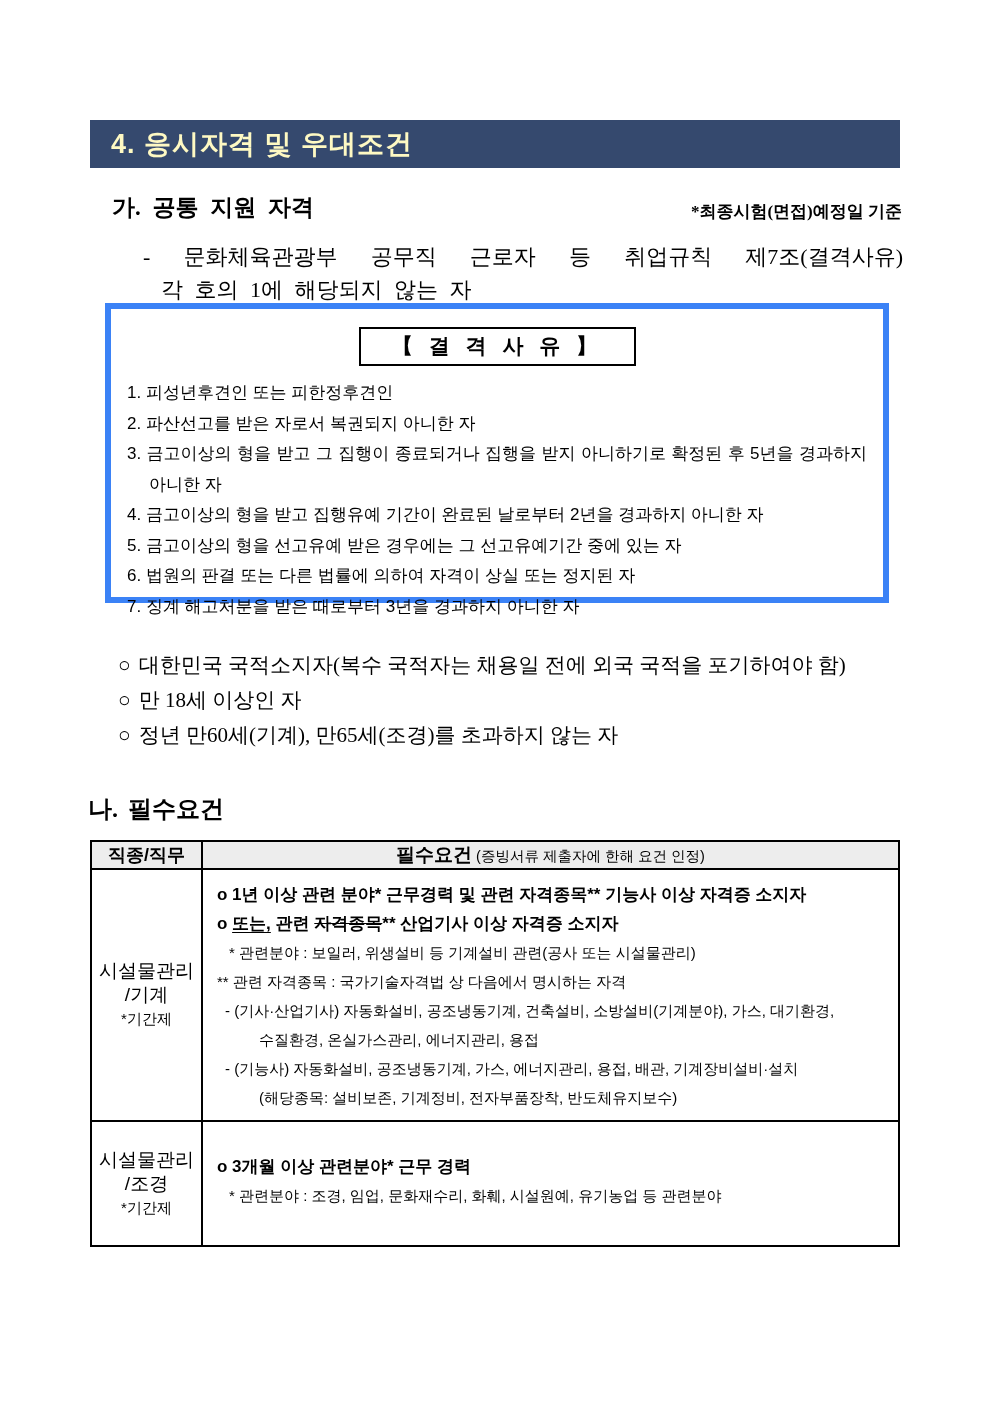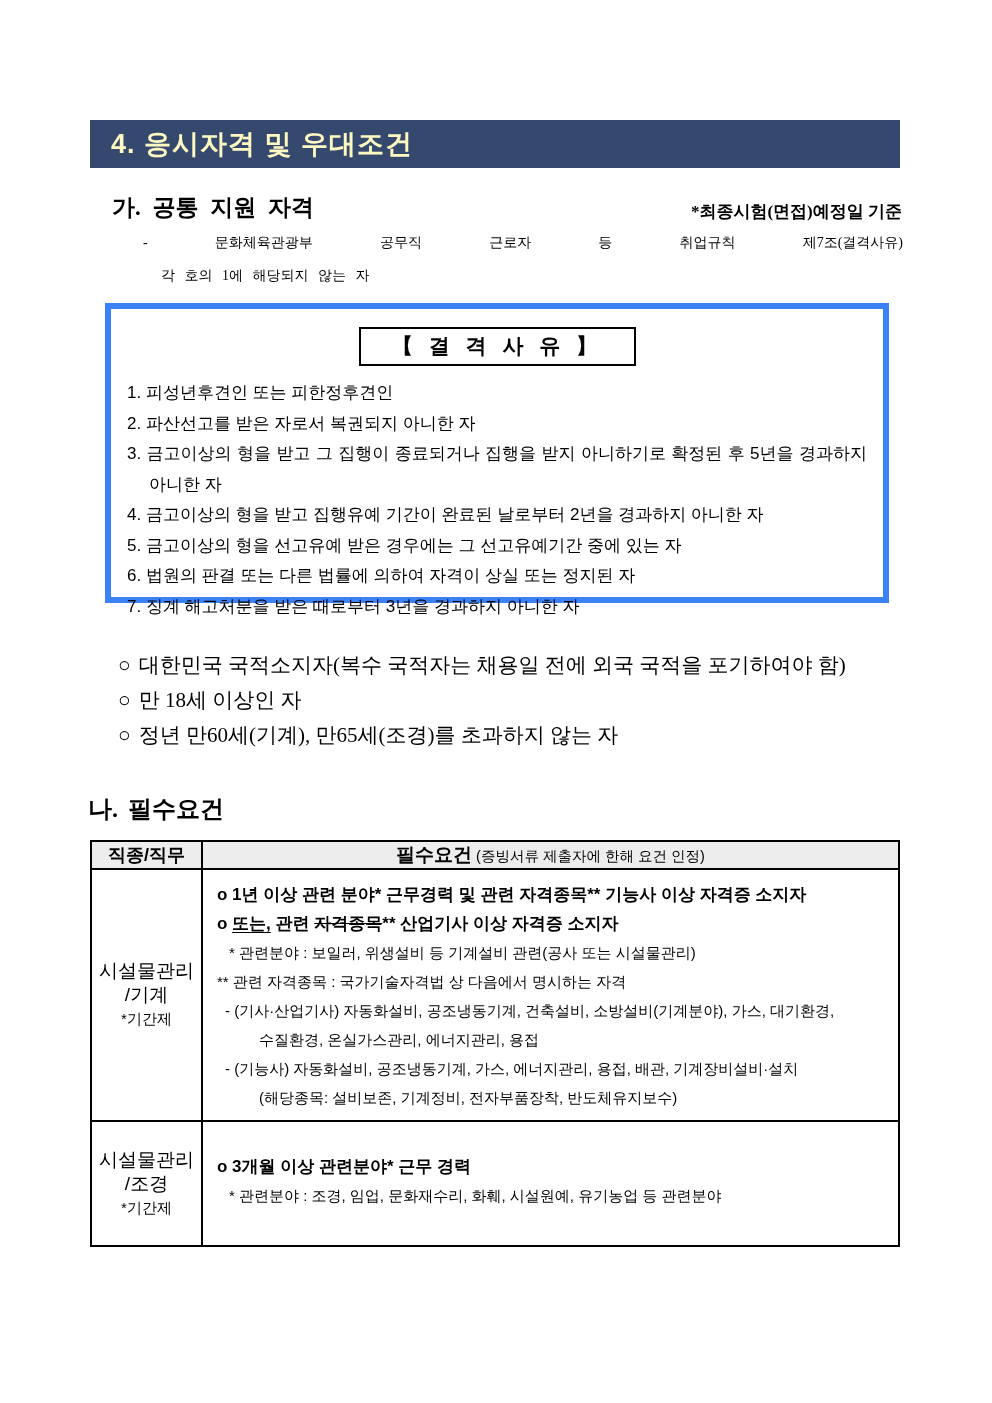--- a/index.html
+++ b/index.html
@@ -17,21 +17,21 @@
     letter-spacing:1px;
   }
   
   .sec-a-head{
     position:absolute;left:112px;top:184px;width:790px;
     display:flex;justify-content:space-between;align-items:flex-end;
   }
   .sec-a-title{font-weight:700;font-size:23px;word-spacing:6px;}
   .sec-a-note{font-weight:700;font-size:17px;margin-top:16px;}
   
-  .para{position:absolute;left:143px;top:226px;width:760px;font-size:14px;line-height:33px;}
+  .para{position:absolute;left:143px;top:240px;width:760px;font-size:22px;line-height:33px;}
   .para-l1{text-align:justify;text-align-last:justify;}
   .para-l2{margin-left:18px;word-spacing:6px;}
   
   .disq-box{
     position:absolute;left:105px;top:303px;width:784px;height:300px;
     border:6px solid #3b82f6;box-sizing:border-box;padding:16px 16px 0 16px;
   }
   .disq-title{
     width:277px;margin:2px auto 0 auto;border:2px solid #000;box-sizing:border-box;
     text-align:center;font-family:"Liberation Sans", sans-serif;

